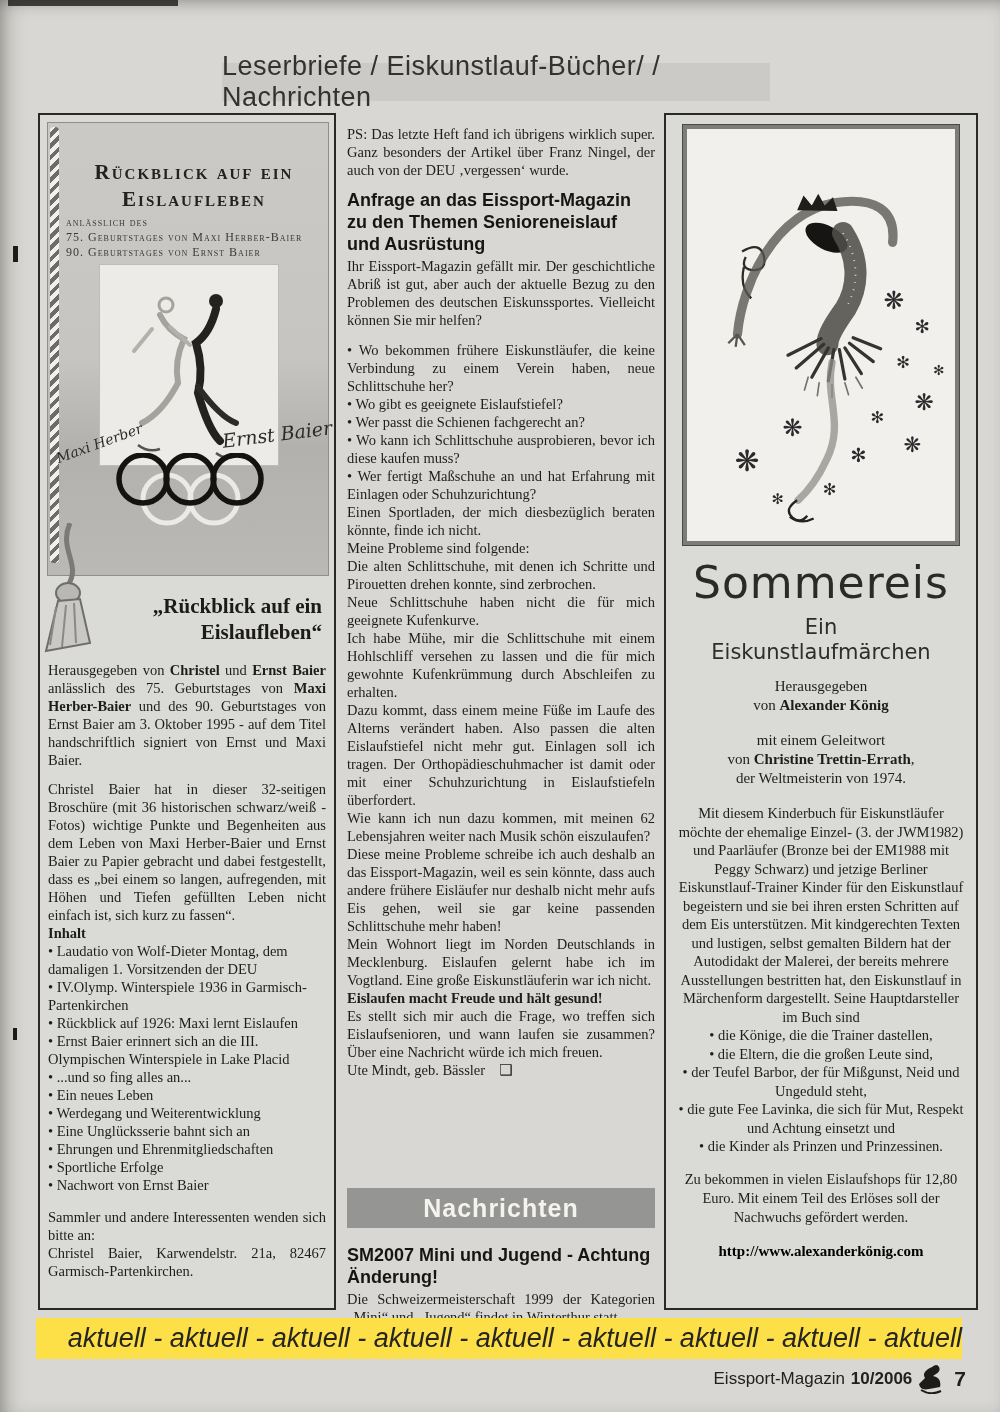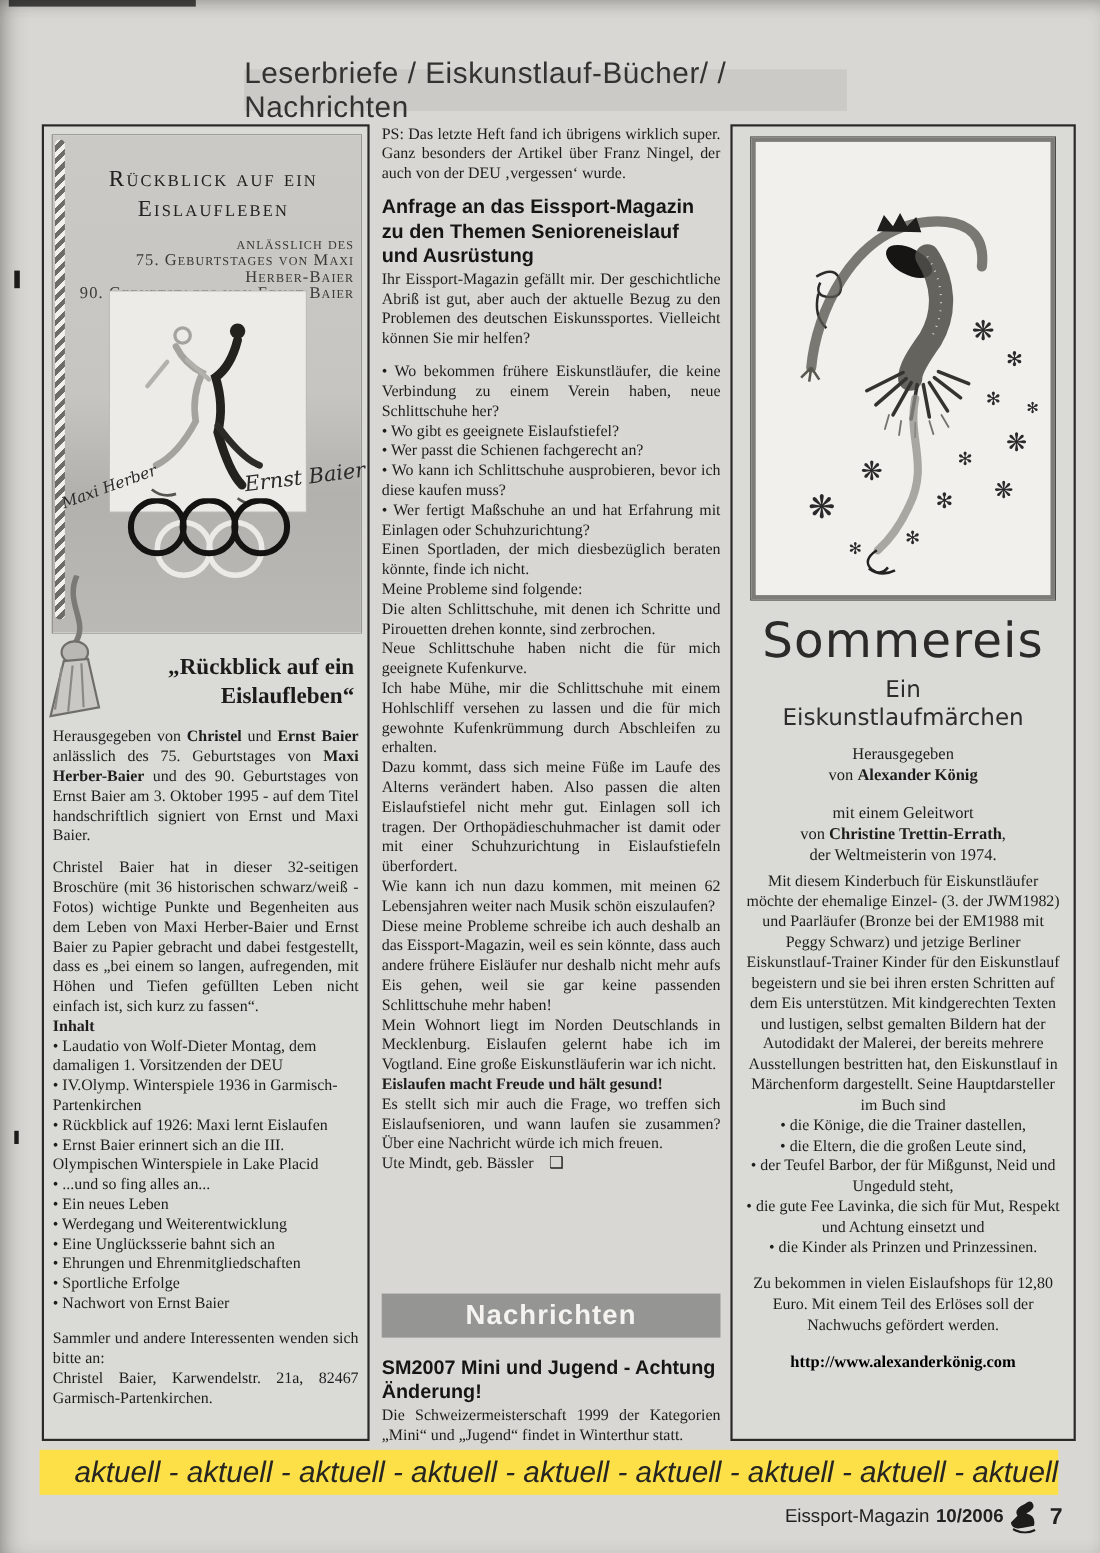--- a/index.html
+++ b/index.html
@@ -7,37 +7,37 @@
   .page{position:relative;width:1000px;height:1412px;margin:0 auto;background:#d8d7d3;overflow:hidden;
         box-shadow:inset 14px 0 22px -12px rgba(40,40,38,.45), inset 0 10px 18px -10px rgba(40,40,38,.4);}
   .artifact{position:absolute;background:#1c1b19;}
   
   .header-band{position:absolute;left:222px;top:63px;width:548px;height:38px;background:#cbcac6;
         display:flex;align-items:center;justify-content:center;}
   .header-band span{font-family:"Liberation Sans",sans-serif;font-size:27px;color:#333230;letter-spacing:.5px;}
   
   .col-left{position:absolute;left:38px;top:113px;width:298px;height:1197px;border:2px solid #2a2927;
         box-sizing:border-box;padding:0 8px;background:#dadad6;}
-  .col-mid{position:absolute;left:347px;top:113px;width:308px;height:1197px;}
+  .col-mid{position:absolute;left:347px;top:125px;width:308px;height:1197px;}
   .col-right{position:absolute;left:664px;top:113px;width:314px;height:1197px;border:2px solid #2a2927;
         box-sizing:border-box;padding:0 10px;background:#dadad6;overflow:hidden;text-align:center;}
   
   .bt{font-size:14.5px;line-height:18px;color:#1e1d1b;text-align:justify;margin:0;}
   .gap{margin-top:11px;}
   .b{font-weight:bold;}
   
   .cover{position:relative;margin:8px auto 0;width:280px;height:452px;
         background:linear-gradient(180deg,#cac9c5 0%,#c6c5c1 52%,#b2b1ad 72%,#bab9b5 100%);
         box-shadow:0 0 0 1px #8f8e8a;}
   .rope{position:absolute;left:2px;top:4px;width:9px;height:436px;border-radius:4px;
         background:repeating-linear-gradient(135deg,#f1f0ec 0 4px,#6d6c68 4px 8px);}
-  .cover-title{position:absolute;top:26px;left:18px;right:6px;text-align:center;
-        font-variant:small-caps;font-weight:normal;font-size:21px;line-height:27px;letter-spacing:2px;color:#232220;}
-  .cover-occ{position:absolute;top:92px;left:18px;right:6px;text-align:right;
-        font-variant:small-caps;font-size:15px;line-height:15px;letter-spacing:1px;color:#3a3936;}
+  .cover-title{position:absolute;top:36px;left:18px;right:6px;text-align:center;
+        font-variant:small-caps;font-weight:bold;font-size:21px;line-height:27px;letter-spacing:2px;color:#232220;}
+  .cover-occ{position:absolute;top:92px;left:18px;right:6px;text-align:left;
+        font-variant:small-caps;font-size:12px;line-height:15px;letter-spacing:1px;color:#3a3936;}
   .photo{position:absolute;top:142px;left:52px;width:178px;height:200px;background:#edebe7;
         box-shadow:0 0 0 1px #bdbcb8;}
   .rings{position:absolute;top:330px;left:62px;}
   .sig{position:absolute;font-style:italic;color:#2b2a28;font-family:"DejaVu Serif",serif;white-space:nowrap;}
   .sig-l{top:312px;left:6px;font-size:14px;transform:rotate(-20deg);}
   .sig-r{top:300px;right:-4px;font-size:19px;transform:rotate(-7deg);}
   .tassel{position:absolute;left:-8px;top:400px;}
   .review-headline{margin:18px 4px 16px 0;text-align:right;font-size:21px;line-height:26px;font-weight:bold;color:#1c1b19;}
   .contents p{margin:0;text-align:left;}
   
@@ -47,21 +47,21 @@
   .endmark{font-size:15px;margin-left:14px;}
   .news-banner{margin-top:14px;height:40px;background:#959593;display:flex;align-items:center;justify-content:center;}
   .news-banner span{font-family:"Liberation Sans",sans-serif;font-weight:bold;font-size:25px;color:#f4f3ef;letter-spacing:1px;}
   
   .illu-frame{margin:10px auto 0;width:276px;height:420px;background:#f1f0ec;
         border:4px solid #7d7c78;box-shadow:0 0 0 1px #4a4946;box-sizing:border-box;overflow:hidden;}
   .somm-title{margin-top:14px;font-family:"DejaVu Sans",sans-serif;font-size:44px;line-height:48px;
         color:#2b2a28;letter-spacing:1px;}
   .somm-sub{margin-top:8px;font-family:"DejaVu Sans",sans-serif;font-size:21px;line-height:25px;color:#2e2d2b;}
   .somm-small{margin-top:12px;font-size:15px;line-height:19px;color:#1e1d1b;}
-  .somm-body{margin:4px 2px 0;font-size:14.5px;line-height:18.5px;color:#1e1d1b;text-align:center;}
+  .somm-body{margin:16px 2px 0;font-size:14.5px;line-height:18.5px;color:#1e1d1b;text-align:center;}
   .somm-chars p{margin:0;font-size:14.5px;line-height:18.5px;color:#1e1d1b;text-align:center;}
   .somm-avail{margin:14px 6px 16px;font-size:14.5px;line-height:19px;color:#1e1d1b;}
   .somm-url{font-weight:bold;font-size:15px;}
   
   .ticker{position:absolute;left:36px;top:1318px;width:926px;height:41px;background:#fde047;
         display:flex;align-items:center;justify-content:flex-end;}
   .ticker span{font-family:"Liberation Sans",sans-serif;font-style:italic;font-size:27px;color:#262522;}
   .footer-meta{position:absolute;top:1364px;right:34px;display:flex;align-items:center;gap:6px;
         font-family:"Liberation Sans",sans-serif;font-size:17px;color:#222120;}
   .footer-meta .issue{font-weight:bold;}
@@ -158,21 +158,21 @@
         <p class="bt">• Wo gibt es geeignete Eislaufstiefel?</p>
         <p class="bt">• Wer passt die Schienen fachgerecht an?</p>
         <p class="bt">• Wo kann ich Schlittschuhe ausprobieren, bevor ich diese kaufen muss?</p>
         <p class="bt">• Wer fertigt Maßschuhe an und hat Erfahrung mit Einlagen oder Schuhzurichtung?</p>
       </div>
       <p class="bt">Einen Sportladen, der mich diesbezüglich beraten könnte, finde ich nicht.</p>
       <p class="bt">Meine Probleme sind folgende:</p>
       <p class="bt">Die alten Schlittschuhe, mit denen ich Schritte und Pirouetten drehen konnte, sind zerbrochen.</p>
       <p class="bt">Neue Schlittschuhe haben nicht die für mich geeignete Kufenkurve.</p>
       <p class="bt">Ich habe Mühe, mir die Schlittschuhe mit einem Hohlschliff versehen zu lassen und die für mich gewohnte Kufenkrümmung durch Abschleifen zu erhalten.</p>
-      <p class="bt">Dazu kommt, dass sich meine Füße im Laufe des Alterns verändert haben. Also passen die alten Eislaufstiefel nicht mehr gut. Einlagen soll ich tragen. Der Orthopädieschuhmacher ist damit oder mit einer Schuhzurichtung in Eislaufstiefeln überfordert.</p>
+      <p class="bt">Dazu kommt, dass einem meine Füße im Laufe des Alterns verändert haben. Also passen die alten Eislaufstiefel nicht mehr gut. Einlagen soll ich tragen. Der Orthopädieschuhmacher ist damit oder mit einer Schuhzurichtung in Eislaufstiefeln überfordert.</p>
       <p class="bt">Wie kann ich nun dazu kommen, mit meinen 62 Lebensjahren weiter nach Musik schön eiszulaufen?</p>
       <p class="bt">Diese meine Probleme schreibe ich auch deshalb an das Eissport-Magazin, weil es sein könnte, dass auch andere frühere Eisläufer nur deshalb nicht mehr aufs Eis gehen, weil sie gar keine passenden Schlittschuhe mehr haben!</p>
       <p class="bt">Mein Wohnort liegt im Norden Deutschlands in Mecklenburg. Eislaufen gelernt habe ich im Vogtland. Eine große Eiskunstläuferin war ich nicht.</p>
       <p class="bt b">Eislaufen macht Freude und hält gesund!</p>
       <p class="bt">Es stellt sich mir auch die Frage, wo treffen sich Eislaufsenioren, und wann laufen sie zusammen? Über eine Nachricht würde ich mich freuen.</p>
       <p class="bt"><span>Ute Mindt, geb. Bässler</span><span class="endmark">❑</span></p>
     </div>
 
     <div class="news-banner">
       <span>Nachrichten</span>

